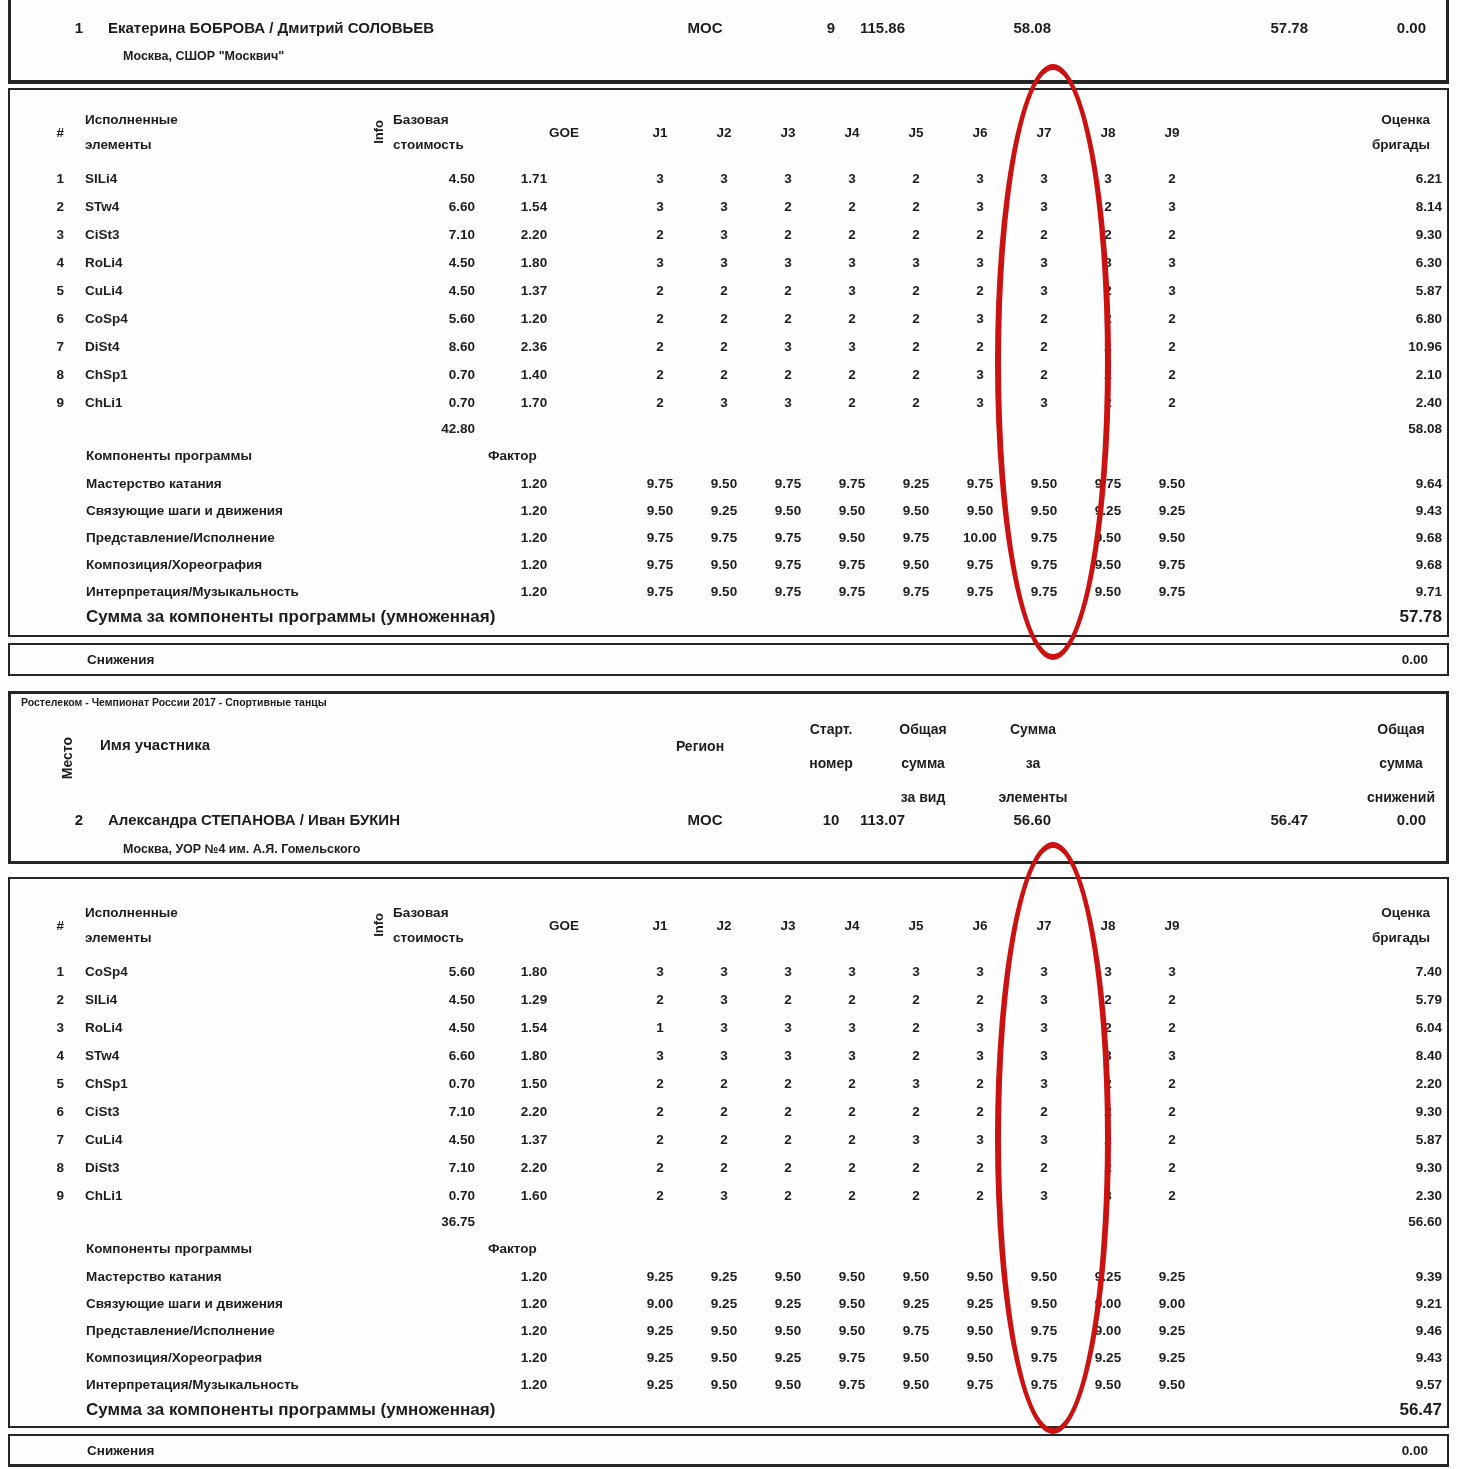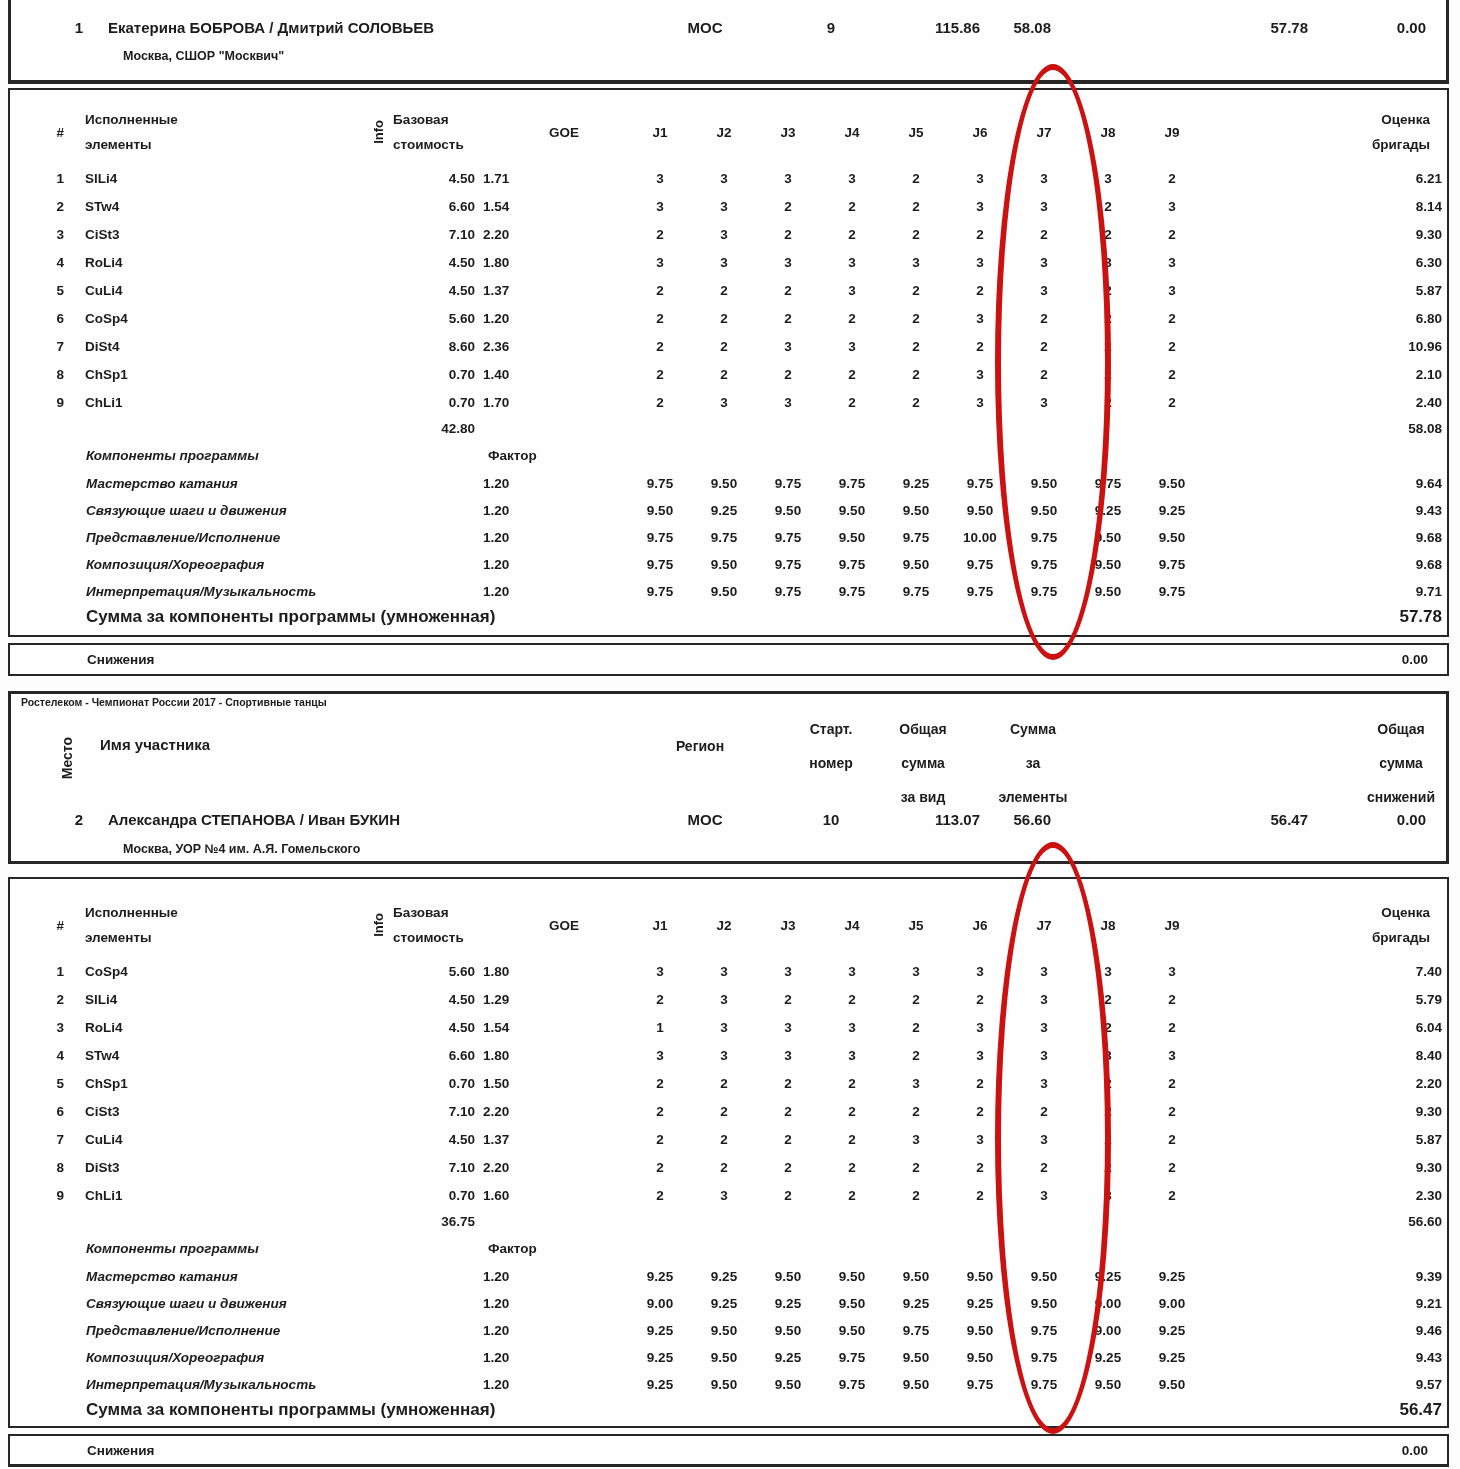--- a/index.html
+++ b/index.html
@@ -36,27 +36,27 @@
   .h-base{padding-left:0;}
   .h-goe{text-align:right;padding-right:14px;}
   .h-j{text-align:center;}
   .h-panel{text-align:right;padding-right:17px;}
 
   .erow{height:28px;font-size:13.5px;}
   .crow{height:27px;font-size:13.5px;}
   .c-num{text-align:right;padding-right:14px;}
   .c-name{padding-left:7px;}
   .c-base{text-align:right;padding-right:8px;}
-  .c-goe{text-align:left;padding-right:8px;}
+  .c-goe{text-align:center;padding-right:8px;}
   .c-j{text-align:center;}
   .c-score{text-align:right;padding-right:5px;}
 
   .total-row{height:24px;font-size:13.5px;}
   .comp-head{height:30px;font-size:13.5px;align-items:center;}
-  .span-name{grid-column:1/4;padding-left:76px;font-style:italic;}
+  .span-name{grid-column:1/4;padding-left:76px;}
   .span-label{grid-column:1/7;padding-left:76px;}
   .f-label{padding-left:5px;}
   .sum-row{height:24px;font-size:17px;}
 
   
   .abs{position:absolute;}
   .r-title{left:10px;top:2px;font-size:10.5px;font-weight:700;}
   .r-place{left:48px;top:24px;height:80px;display:flex;align-items:center;}
   .r-place .vtext{font-size:14px;}
   .r-participant{left:89px;top:42px;font-size:15px;}
@@ -67,21 +67,21 @@
   .r-elems{left:962px;width:120px;}
   .r-comps{left:1140px;width:220px;}
   .r-deds{left:1315px;width:150px;}
 
   
   .cr{font-size:15px;}
   .cr-rank{left:12px;width:60px;text-align:right;}
   .cr-name{left:97px;}
   .cr-region{left:639px;width:110px;text-align:center;}
   .cr-start{left:760px;width:120px;text-align:center;}
-  .cr-total{left:894px;width:105px;text-align:center;}
+  .cr-total{left:849px;width:105px;text-align:left;}
   .cr-elems{left:938px;width:102px;text-align:right;}
   .cr-comps{left:1192px;width:105px;text-align:right;}
   .cr-deds{left:1310px;width:105px;text-align:right;}
   .club{font-size:12.5px;}
 
   
   .ellipse{position:absolute;border:6px solid #cc1111;border-radius:50%;
            box-sizing:border-box;z-index:6;}
   #ellipse-1{left:995px;top:64px;width:116px;height:596px;}
   #ellipse-2{left:995px;top:842px;width:116px;height:592px;}

